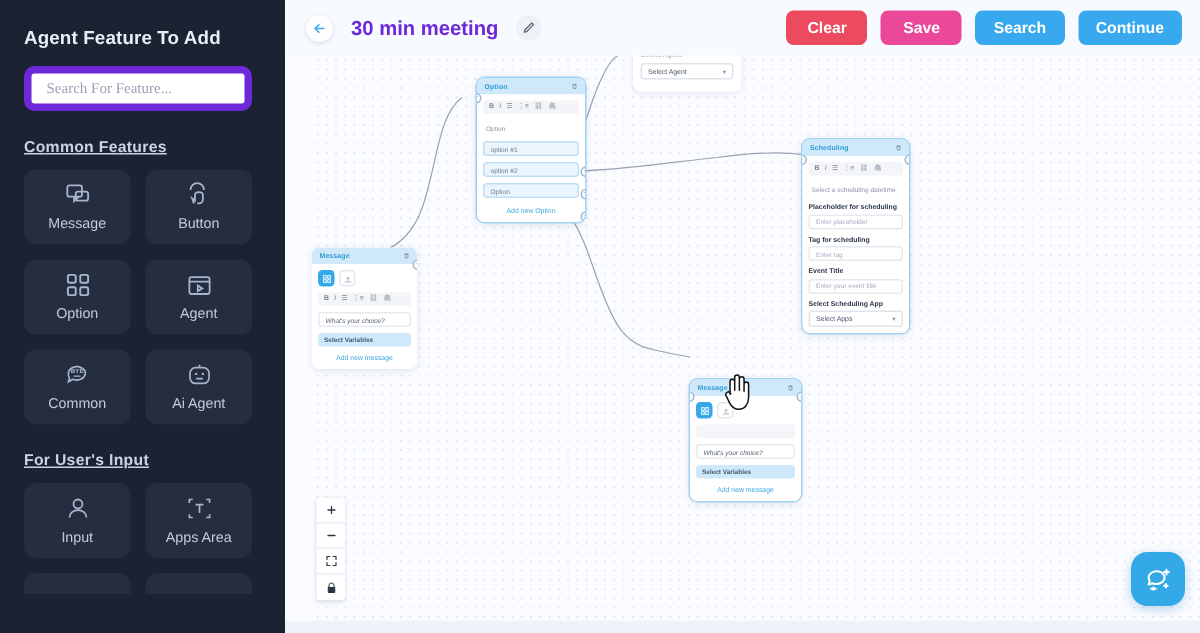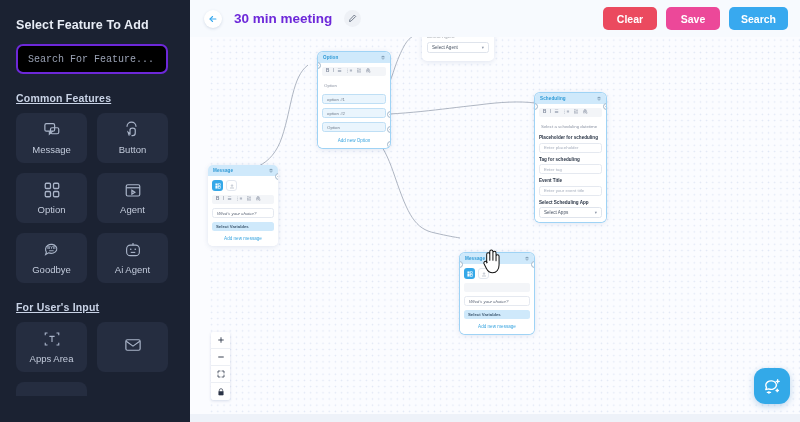--- a/index.html
+++ b/index.html
@@ -20,24 +20,24 @@
     overflow: hidden;
     flex: 0 0 190px;
   }
   .sidebar-title {
     color: #e8edf6; font-size: 12.5px; font-weight: bold;
     letter-spacing: .1px; margin: 6px 0 12px 0;
   }
   .search-wrap { position: relative; }
   .search-input {
     width: 152px; height: 30px; border-radius: 7px;
-    border: 2px solid #6d28d9; background: #000000;
+    border: 5px solid #6d28d9; background: #ffffff;
     font-size: 10px; color: #8b93a5;
     padding: 0 10px; outline: none;
-    font-family: Liberation Mono, monospace;
+    font-family: Liberation Serif, serif;
   }
   .search-input::placeholder { color: #9aa2b4; font-size: 10px; }
 
   .section-label {
     color: #c9d3e6; font-size: 10.5px; font-weight: bold;
     margin: 18px 0 9px 0; letter-spacing: .2px; text-decoration: underline;
   }
   .cards { display: grid; grid-template-columns: 71px 71px; gap: 10px; }
   .feat-card {
     width: 71px; height: 50px; border-radius: 8px;
@@ -194,21 +194,21 @@
   .hand-cursor svg { display: block; width: 22px; height: 27px; }
 
   .bottom-strip { position:absolute; left:0; right:0; bottom:0; height:8px; background:#eef2f9; }
 </style>
 </head>
 <body>
 
 <div class="app">
 
   <aside class="sidebar">
-    <div class="sidebar-title">Select Feature To Add</div>
+    <div class="sidebar-title">Agent Feature To Add</div>
 
     <div class="search-wrap">
       <input class="search-input" type="text" placeholder="Search For Feature..." style="">
     </div>
 
     <div class="section-label">Common Features</div>
     <div class="cards">
 
       <div class="feat-card">
         <span class="ico">
@@ -256,40 +256,49 @@
       </div>
 
       <div class="feat-card">
         <span class="ico">
           <svg viewBox="0 0 24 24" fill="none" stroke="currentColor" stroke-width="1.5">
             <path d="M3.5 10.5a7.5 6 0 1 1 4 5.3L3.5 18l1-3.2a6 6 0 0 1-1-4.3z"></path>
             <text x="11.3" y="10.6" font-size="5.5" fill="currentColor" stroke="none" text-anchor="middle" font-family="sans-serif" font-weight="bold">BYE</text>
             <path d="M8.2 13h6" stroke-width="1.2"></path>
           </svg>
         </span>
-        <span class="feat-label">Goodbye</span>
+        <span class="feat-label">Common</span>
       </div>
 
       <div class="feat-card">
         <span class="ico">
           <svg viewBox="0 0 24 24" fill="none" stroke="currentColor" stroke-width="1.5">
             <rect x="3.5" y="5.5" width="17" height="14" rx="5"></rect>
             <circle cx="9" cy="11" r="1.1" fill="currentColor" stroke="none"></circle>
             <circle cx="15" cy="11" r="1.1" fill="currentColor" stroke="none"></circle>
             <path d="M9 15.2h6"></path>
             <path d="M12 5.5V2.8"></path>
           </svg>
         </span>
         <span class="feat-label">Ai Agent</span>
       </div>
     </div>
 
     <div class="section-label">For User's Input</div>
     <div class="cards">
 
+      <div class="feat-card">
+        <span class="ico">
+          <svg viewBox="0 0 24 24" fill="none" stroke="currentColor" stroke-width="1.6">
+            <circle cx="12" cy="8" r="4"></circle>
+            <path d="M4.5 20c0-4 3.5-6.5 7.5-6.5s7.5 2.5 7.5 6.5"></path>
+          </svg>
+        </span>
+        <span class="feat-label">Input</span>
+      </div>
 
       <div class="feat-card">
         <span class="ico">
           <svg viewBox="0 0 24 24" fill="none" stroke="currentColor" stroke-width="1.5">
             <path d="M3 7V4h3M18 4h3v3M21 17v3h-3M6 20H3v-3"></path>
             <path d="M8.5 8.5h7M12 8.5v7.5"></path>
           </svg>
         </span>
         <span class="feat-label">Apps Area</span>
       </div>
@@ -334,20 +343,21 @@
           <svg viewBox="0 0 24 24" fill="none" stroke="#5b6678" stroke-width="2.2" stroke-linecap="round" stroke-linejoin="round">
             <path d="M17.5 3.5l3 3L8 19l-4 1 1-4z"></path>
           </svg>
         </span>
       </div>
 
       <div class="topbar-actions">
         <button class="act-btn" style="background:#eb4a5f">Clear</button>
         <button class="act-btn" style="background:#ec4899">Save</button>
         <button class="act-btn" style="background:#38a9ef">Search</button>
+        <button class="act-btn" style="background:#38a9ef">Continue</button>
       </div>
     </header>
 
     <section class="canvas">
       <div class="canvas-edge-l"></div>
 
       <svg class="edges" viewBox="0 0 610 377" preserveAspectRatio="none">
         <g fill="none" stroke="#9aa3b3" stroke-width="0.8">
           <path d="M29,136 C 60,136 82,130 92,100 C 102,70 102,40 118,28"></path>
           <path d="M164,63 C 190,63 195,62 205,30 C 213,8 218,2 222,0"></path>

